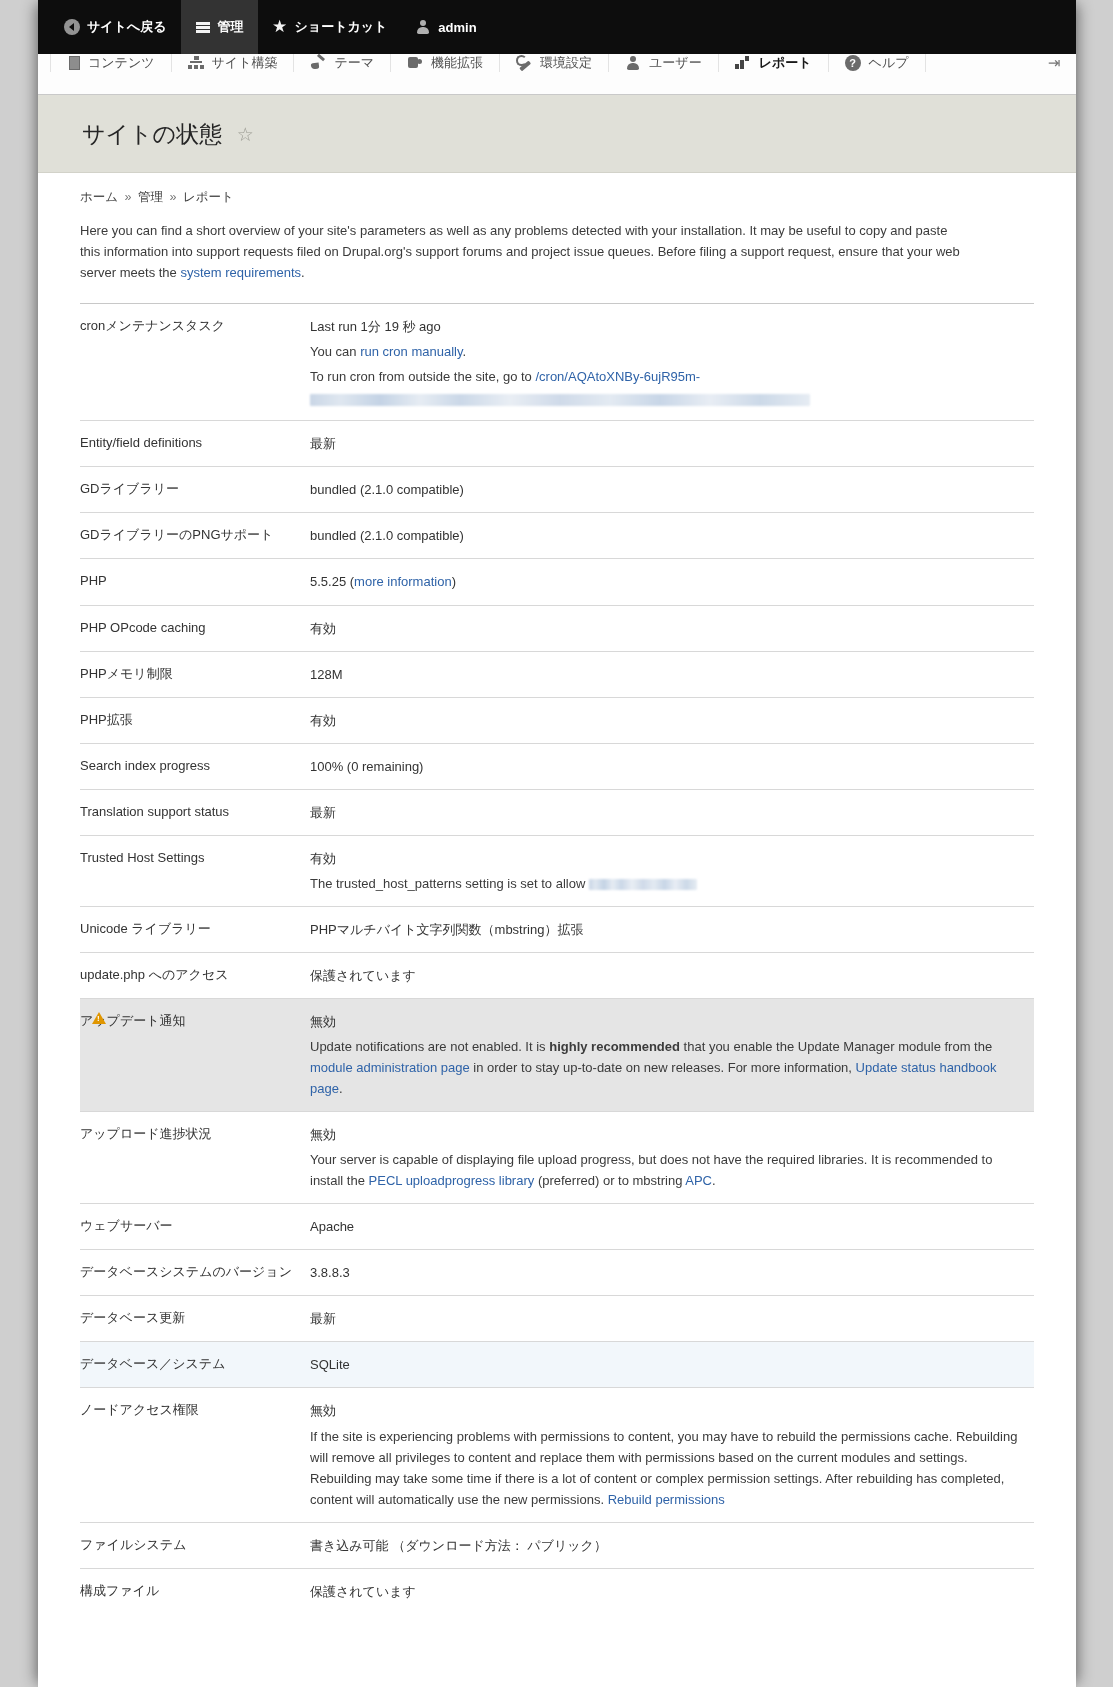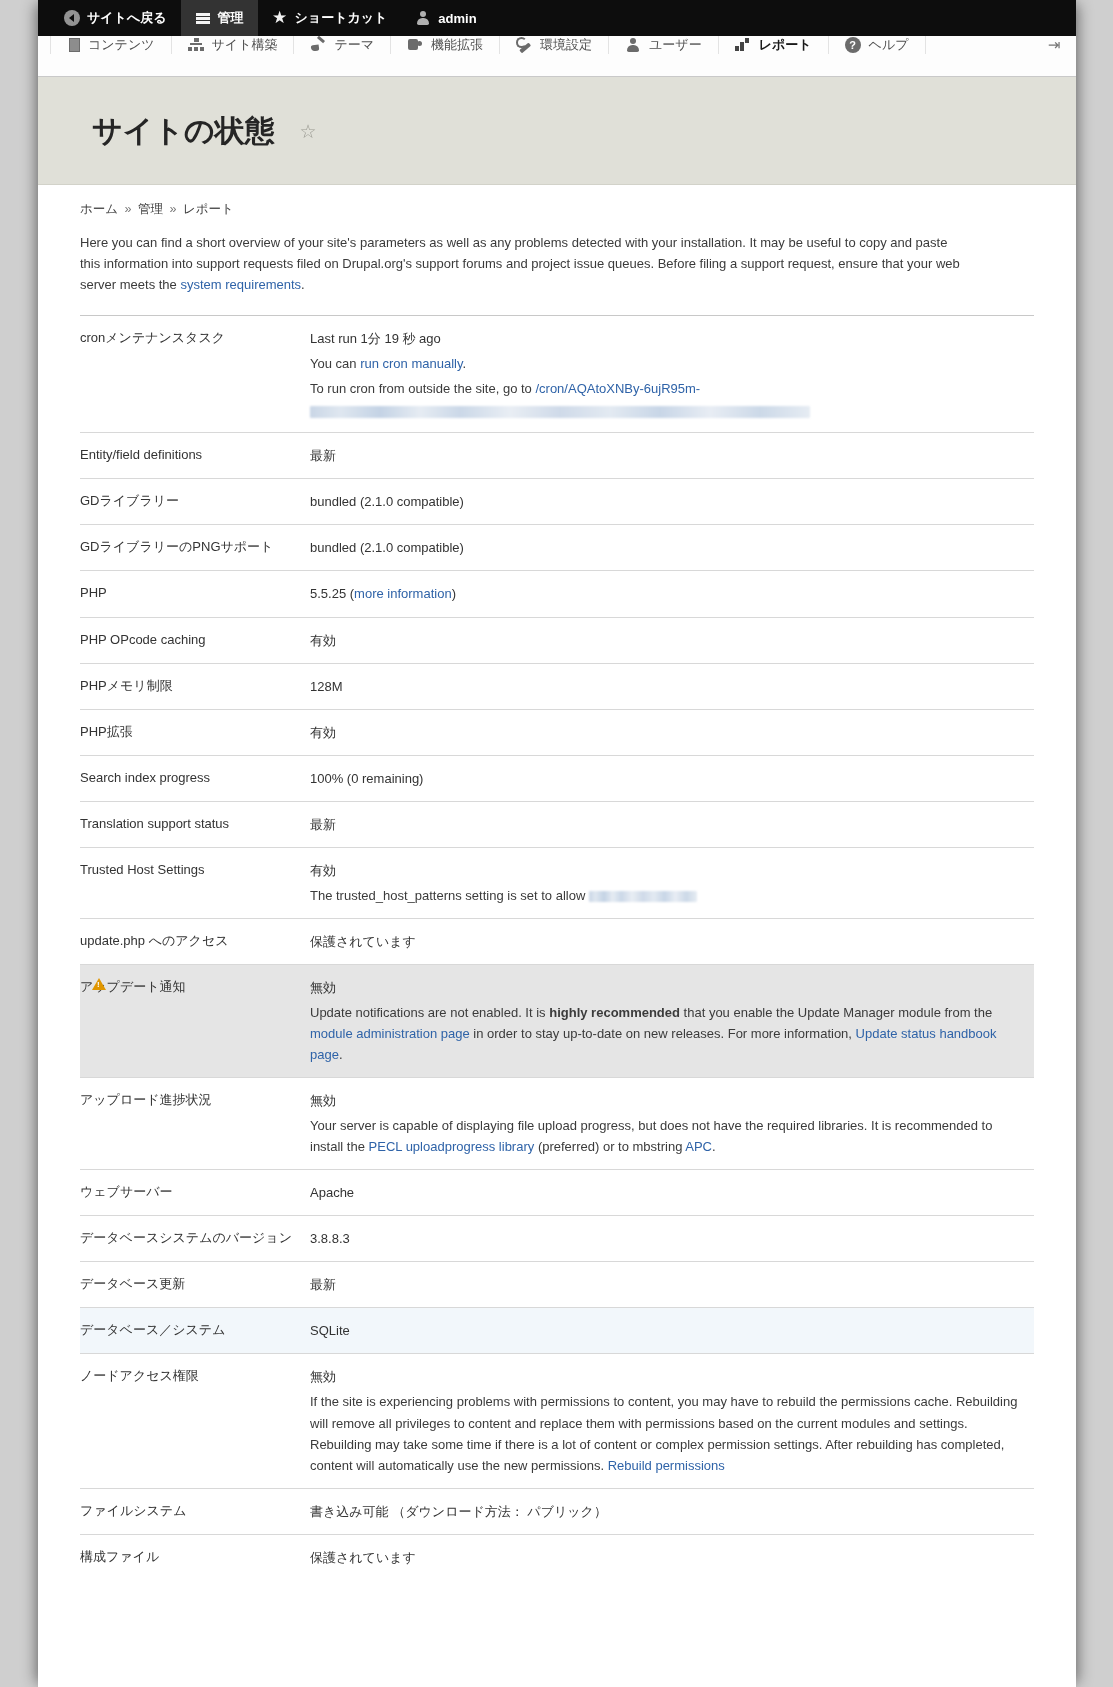--- a/index.html
+++ b/index.html
@@ -22,21 +22,21 @@
     top: 0;
     width: 1038px;
     min-height: 1687px;
     background: #fff;
     box-shadow: -6px 0 14px -4px rgba(0,0,0,.45), 6px 0 14px -4px rgba(0,0,0,.45);
   }
 
   
   #toolbar-bar {
     background: #0d0d0d;
-    height: 36px;
+    height: 54px;
     display: flex;
     align-items: stretch;
     padding-left: 12px;
   }
   .tb-item {
     display: flex;
     align-items: center;
     gap: 7px;
     padding: 0 14px;
     color: #fff;
@@ -145,24 +145,24 @@
   .ic-help { border-radius:50%; background:#6b6b6b; color:#fff; font-size:11px; font-weight:bold;
              line-height:16px; text-align:center; }
 
   
   #title-bar {
     background: #e0e0d8;
     padding: 22px 0 20px 42px;
     border-bottom: 1px solid #d2d2c9;
   }
   #page-title {
-    font-size: 30px;
+    font-size: 23px;
     color: #252525;
-    font-weight: bold;
-    margin: 12px;
+    font-weight: normal;
+    margin: 2px;
     display: inline-block;
     vertical-align: middle;
   }
   #fav-star {
     display:inline-block; vertical-align:middle; margin-left:9px;
     font-size:19px; color:#9a9a92; cursor:pointer; line-height:1;
   }
 
   
   #content { padding: 16px 42px 40px 42px; background:#fff; }
@@ -378,20 +378,24 @@
 
         <tr>
           <td class="st-label">Trusted Host Settings</td>
           <td class="st-value">
             <span class="vtitle">有効</span>
             <span class="vdesc"><span>The trusted_host_patterns setting is set to allow </span><span class="redact redact-small"></span></span>
           </td>
         </tr>
 
 
+        <tr>
+          <td class="st-label">Unicode ライブラリー</td>
+          <td class="st-value">PHPマルチバイト文字列関数（mbstring）拡張</td>
+        </tr>
 
         <tr>
           <td class="st-label">update.php へのアクセス</td>
           <td class="st-value">保護されています</td>
         </tr>
 
         <tr class="warning">
           <td class="st-label">
             <span class="warn-icon"></span>
             <span>アップデート通知</span>

